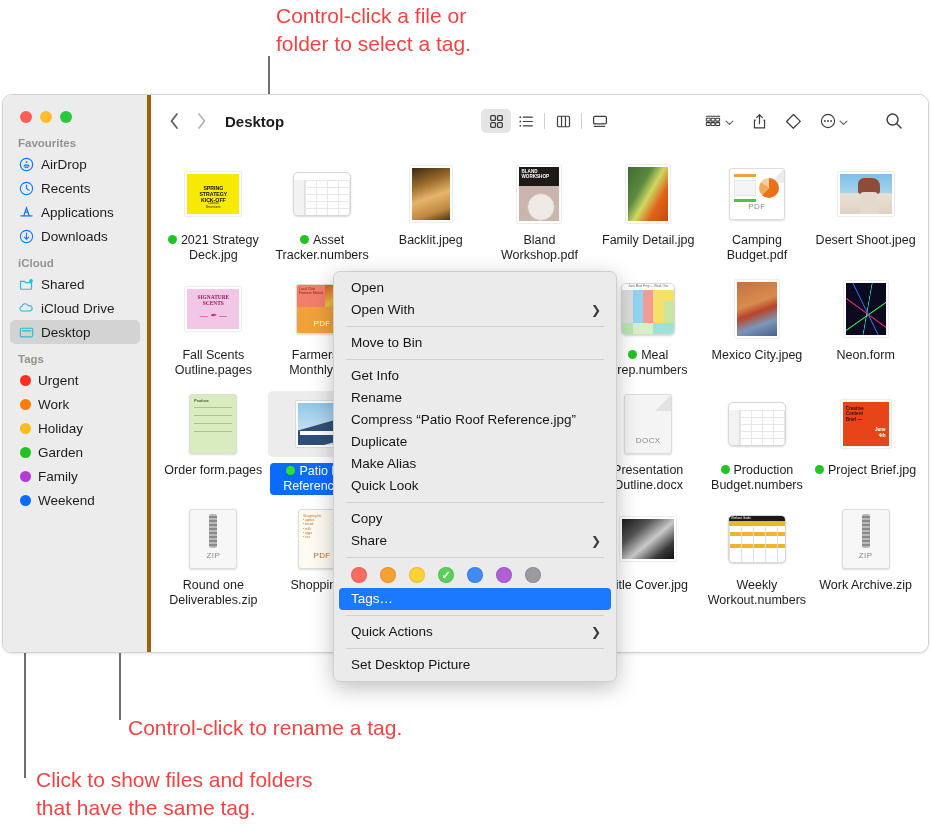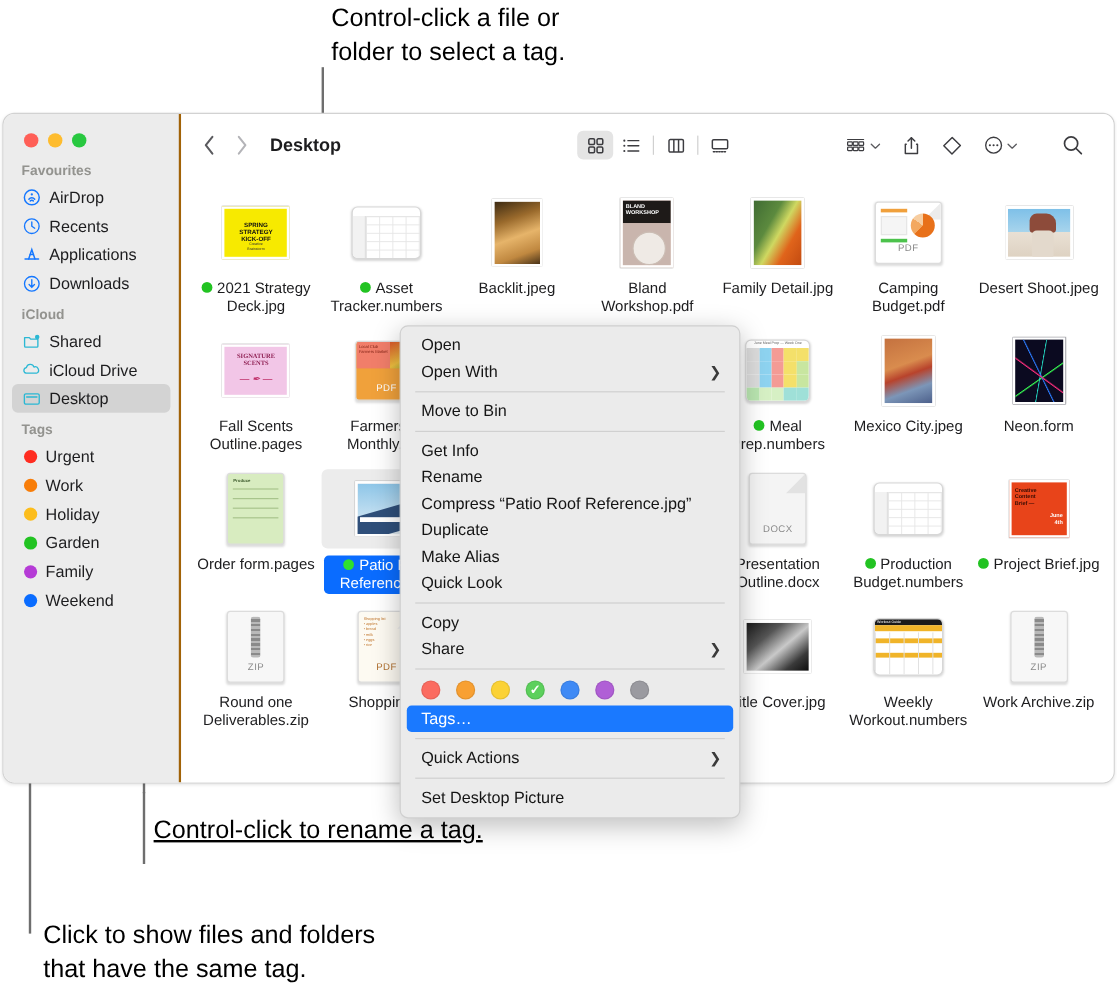--- a/index.html
+++ b/index.html
@@ -9,25 +9,25 @@
     font-family: "Liberation Sans", sans-serif;
     overflow: hidden;
   }
   #root { position: relative; width: 931px; height: 838px; }
 
   
   .callout {
     position: absolute;
     font-size: 21px;
     line-height: 28px;
-    color: #000000;
+    color: #ef4444;
     white-space: pre-line;
   }
   #callout-top    { left: 276px; top: 2px; }
-  #callout-mid    { left: 128px; top: 678px; text-decoration: underline; }
+  #callout-mid    { left: 128px; top: 714px; }
   #callout-bottom { left: 36px;  top: 766px; }
 
   .leader { position: absolute; background: #6e6e6e; }
 
   
   #finder-window {
     position: absolute;
     left: 2px; top: 94px;
     width: 927px; height: 559px;
     background: #ffffff;
@@ -35,21 +35,21 @@
     border-radius: 10px;
     overflow: hidden;
     box-shadow: 0 1px 3px rgba(0,0,0,.10);
   }
 
   
   #sidebar {
     position: absolute; left: 0; top: 0;
     width: 148px; height: 100%;
     background: #ececec;
-    border-right: 2px solid #a16207;
+    border-right: 4px solid #a16207;
   }
   #traffic-lights {
     position: absolute; left: 17px; top: 16px;
     display: flex; gap: 8px;
   }
   .tl { width: 12px; height: 12px; border-radius: 50%; }
   .tl-close { background: #ff5f57; }
   .tl-min   { background: #febc2e; }
   .tl-max   { background: #28c840; }
 

